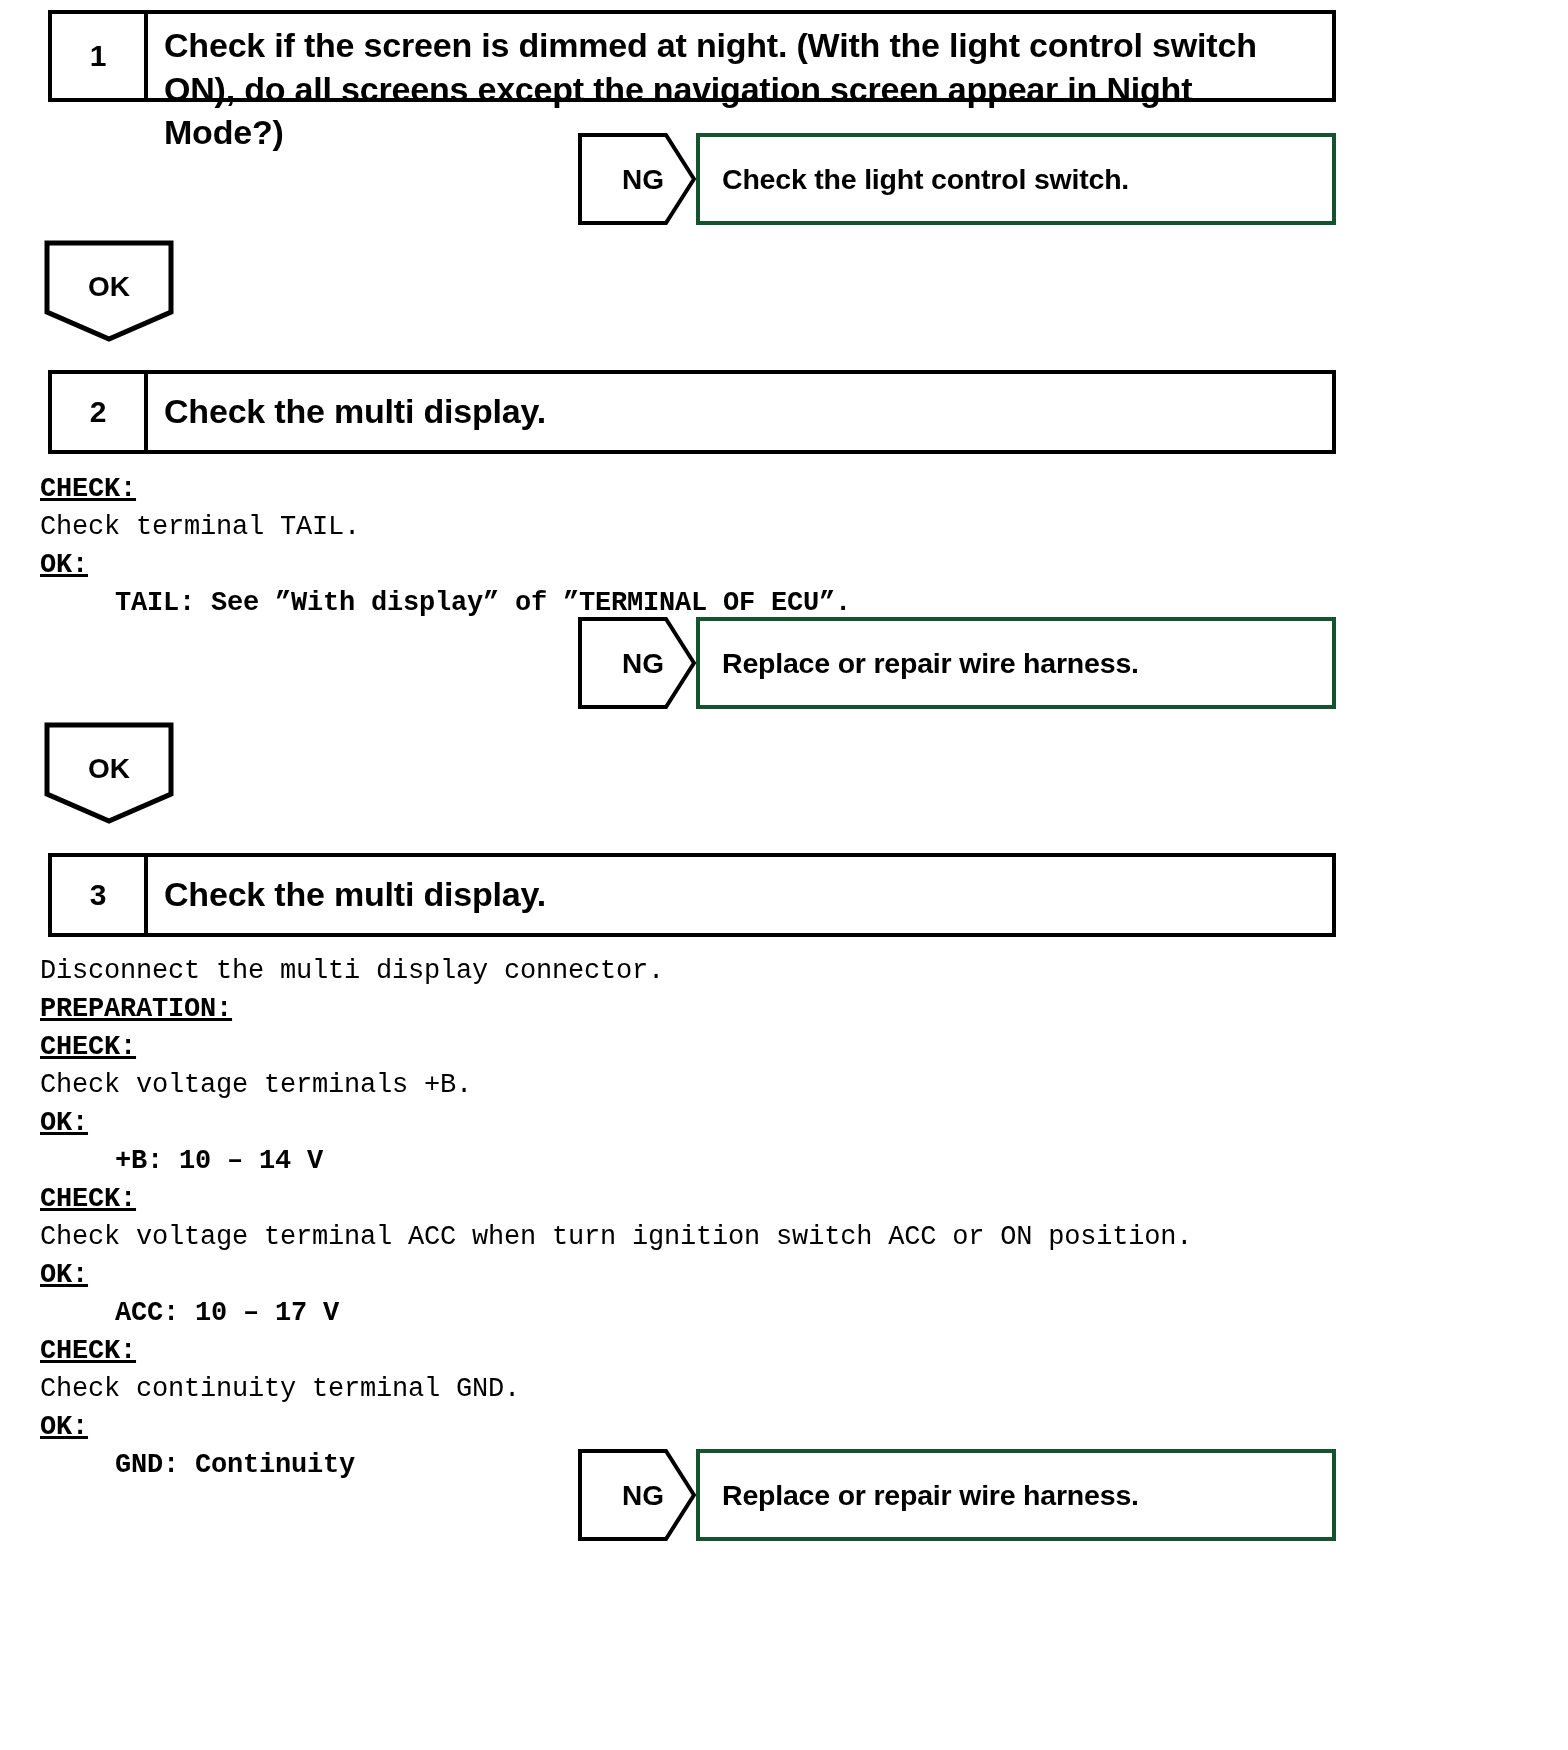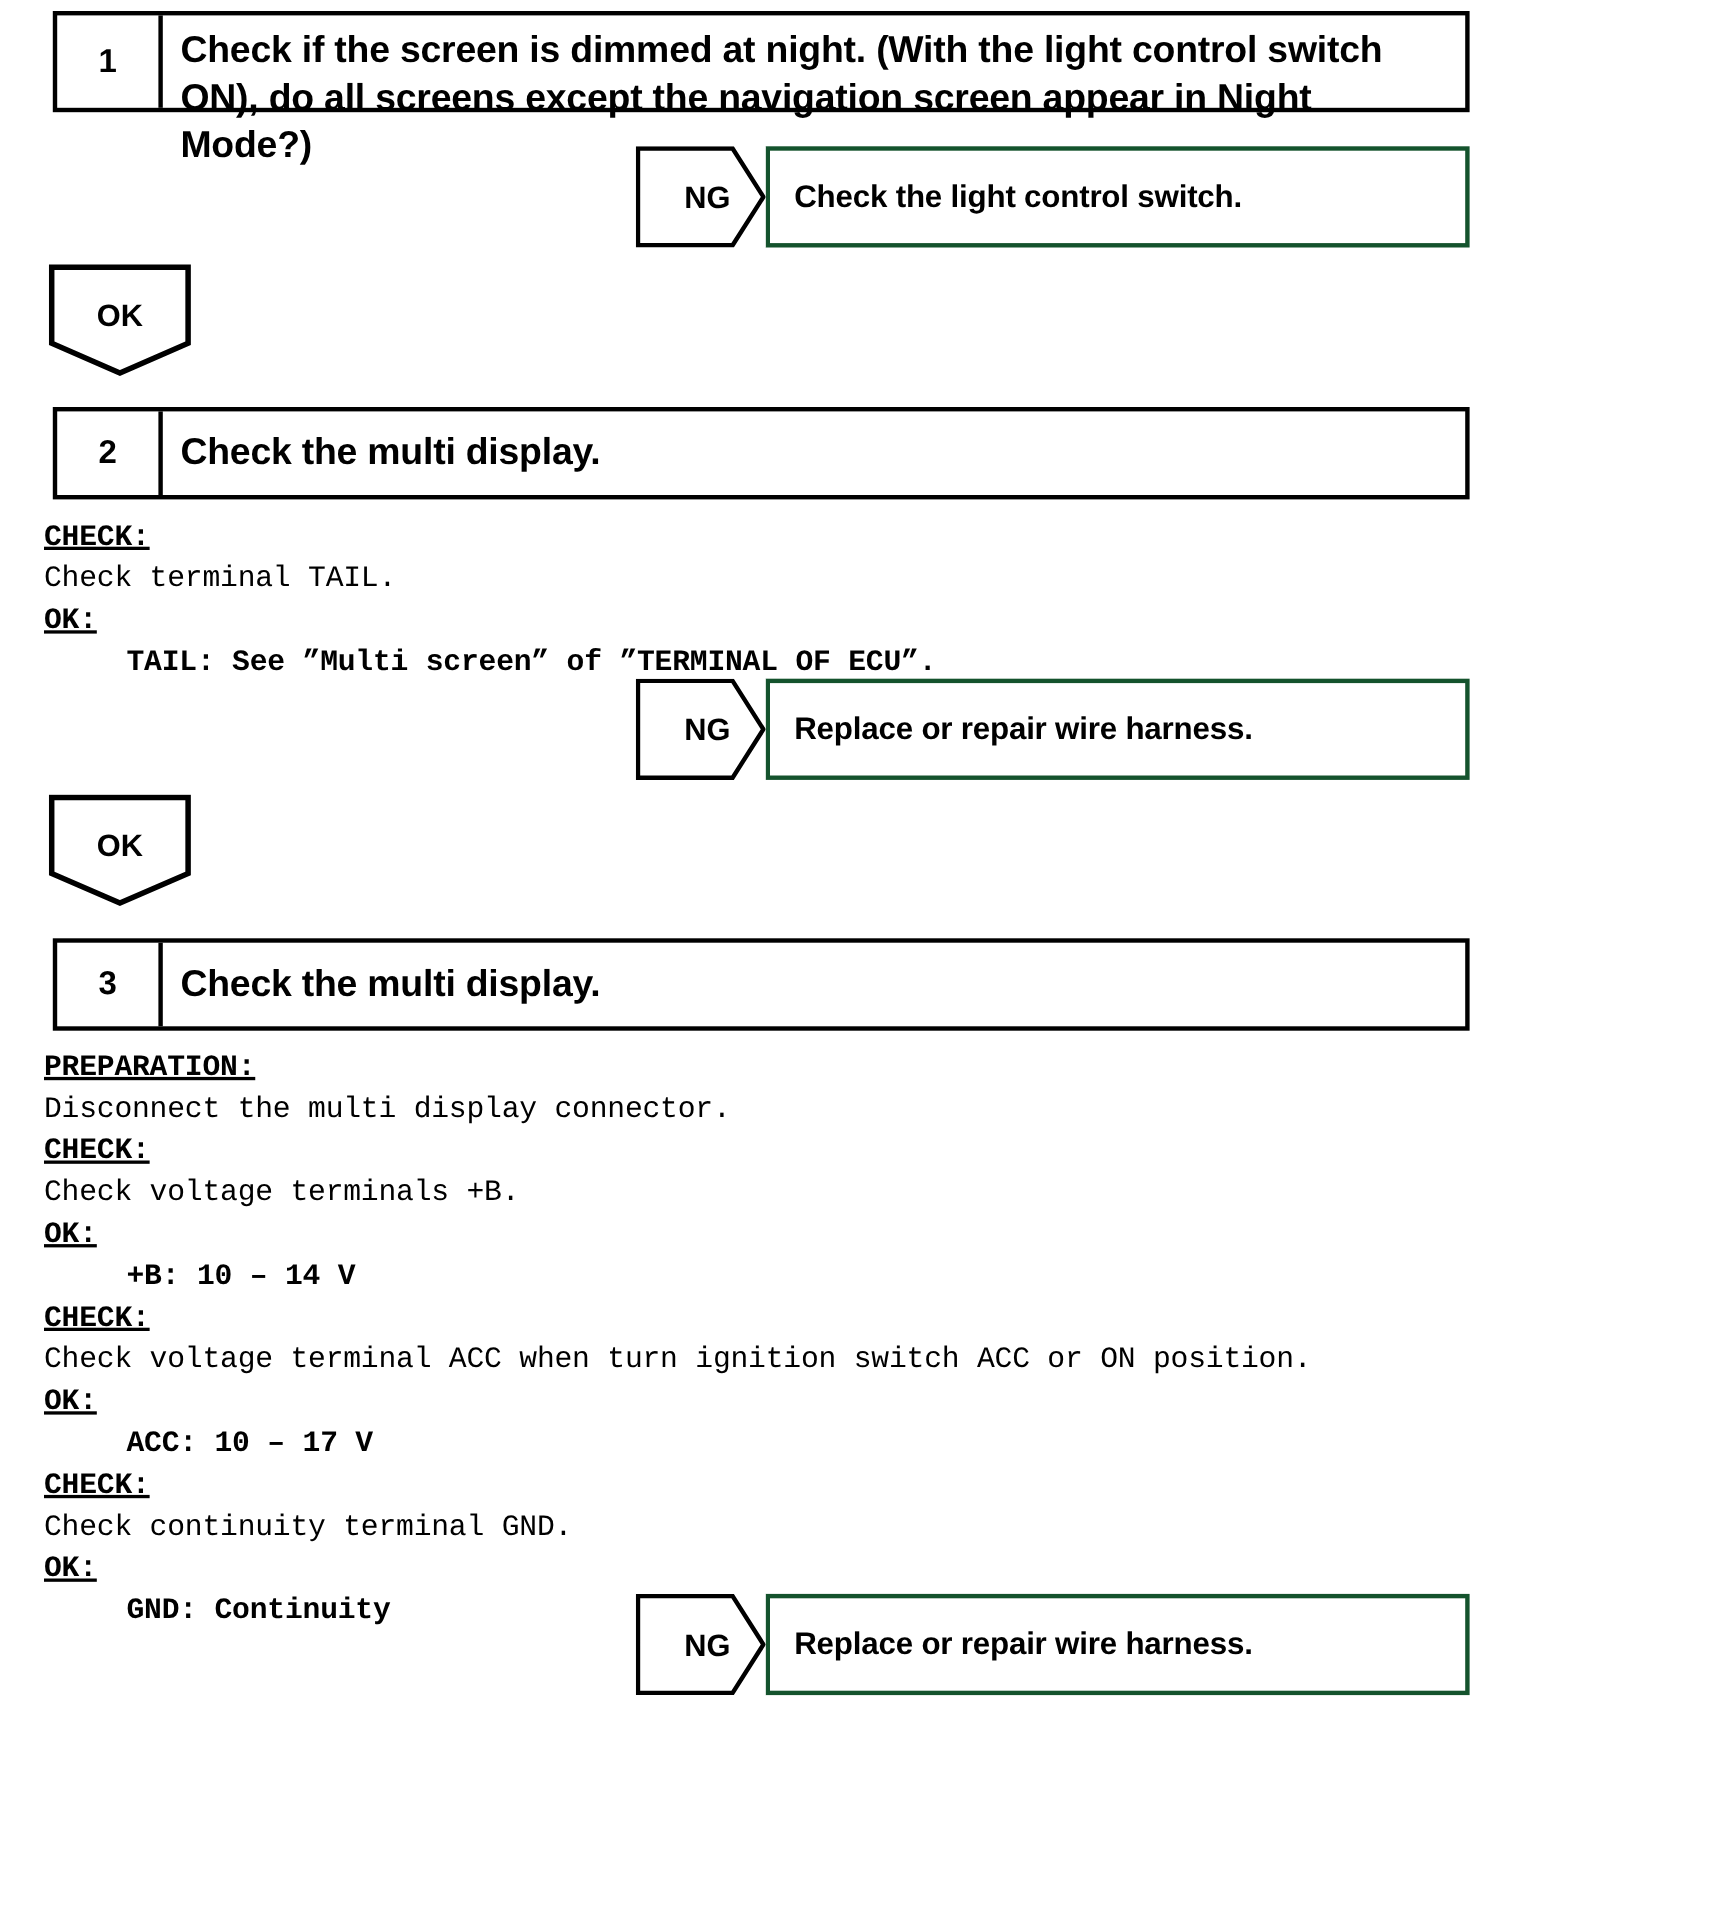--- a/index.html
+++ b/index.html
@@ -187,21 +187,21 @@
 
   <div class="step-box" style="left:48px; top:370px; width:1288px; height:84px;">
     <div class="step-num">2</div>
     <div class="step-text">Check the multi display.</div>
   </div>
 
   <div class="detail" style="top:470px;">
     <div class="d-line d-head">CHECK:</div>
     <div class="d-line d-plain">Check terminal TAIL.</div>
     <div class="d-line d-head">OK:</div>
-    <div class="d-line d-spec">TAIL: See ”Multi screen” of ”TERMINAL OF ECU”.</div>
+    <div class="d-line d-spec">TAIL: See ”With display” of ”TERMINAL OF ECU”.</div>
   </div>
 
   <div class="ng-row" style="left:578px; top:617px; width:758px;">
     <div class="ng-chevron">
       <svg viewBox="0 0 118 92" preserveAspectRatio="none" aria-hidden="true">
         <polygon points="2,2 88,2 116,46 88,90 2,90" fill="#ffffff" stroke="#000000" stroke-width="4"></polygon>
       </svg>
       <div class="ok-label ng-label">NG</div>
     </div>
     <div class="ng-result">Replace or repair wire harness.</div>
@@ -213,22 +213,22 @@
     </svg>
     <div class="ok-label">OK</div>
   </div>
 
   <div class="step-box" style="left:48px; top:853px; width:1288px; height:84px;">
     <div class="step-num">3</div>
     <div class="step-text">Check the multi display.</div>
   </div>
 
   <div class="detail" style="top:952px;">
+    <div class="d-line d-plain">Disconnect the multi display connector.</div>
     <div class="d-line d-head">PREPARATION:</div>
-    <div class="d-line d-plain">Disconnect the multi display connector.</div>
     <div class="d-line d-head">CHECK:</div>
     <div class="d-line d-plain">Check voltage terminals +B.</div>
     <div class="d-line d-head">OK:</div>
     <div class="d-line d-spec">+B: 10 – 14 V</div>
     <div class="d-line d-head">CHECK:</div>
     <div class="d-line d-plain">Check voltage terminal ACC when turn ignition switch ACC or ON position.</div>
     <div class="d-line d-head">OK:</div>
     <div class="d-line d-spec">ACC: 10 – 17 V</div>
     <div class="d-line d-head">CHECK:</div>
     <div class="d-line d-plain">Check continuity terminal GND.</div>

